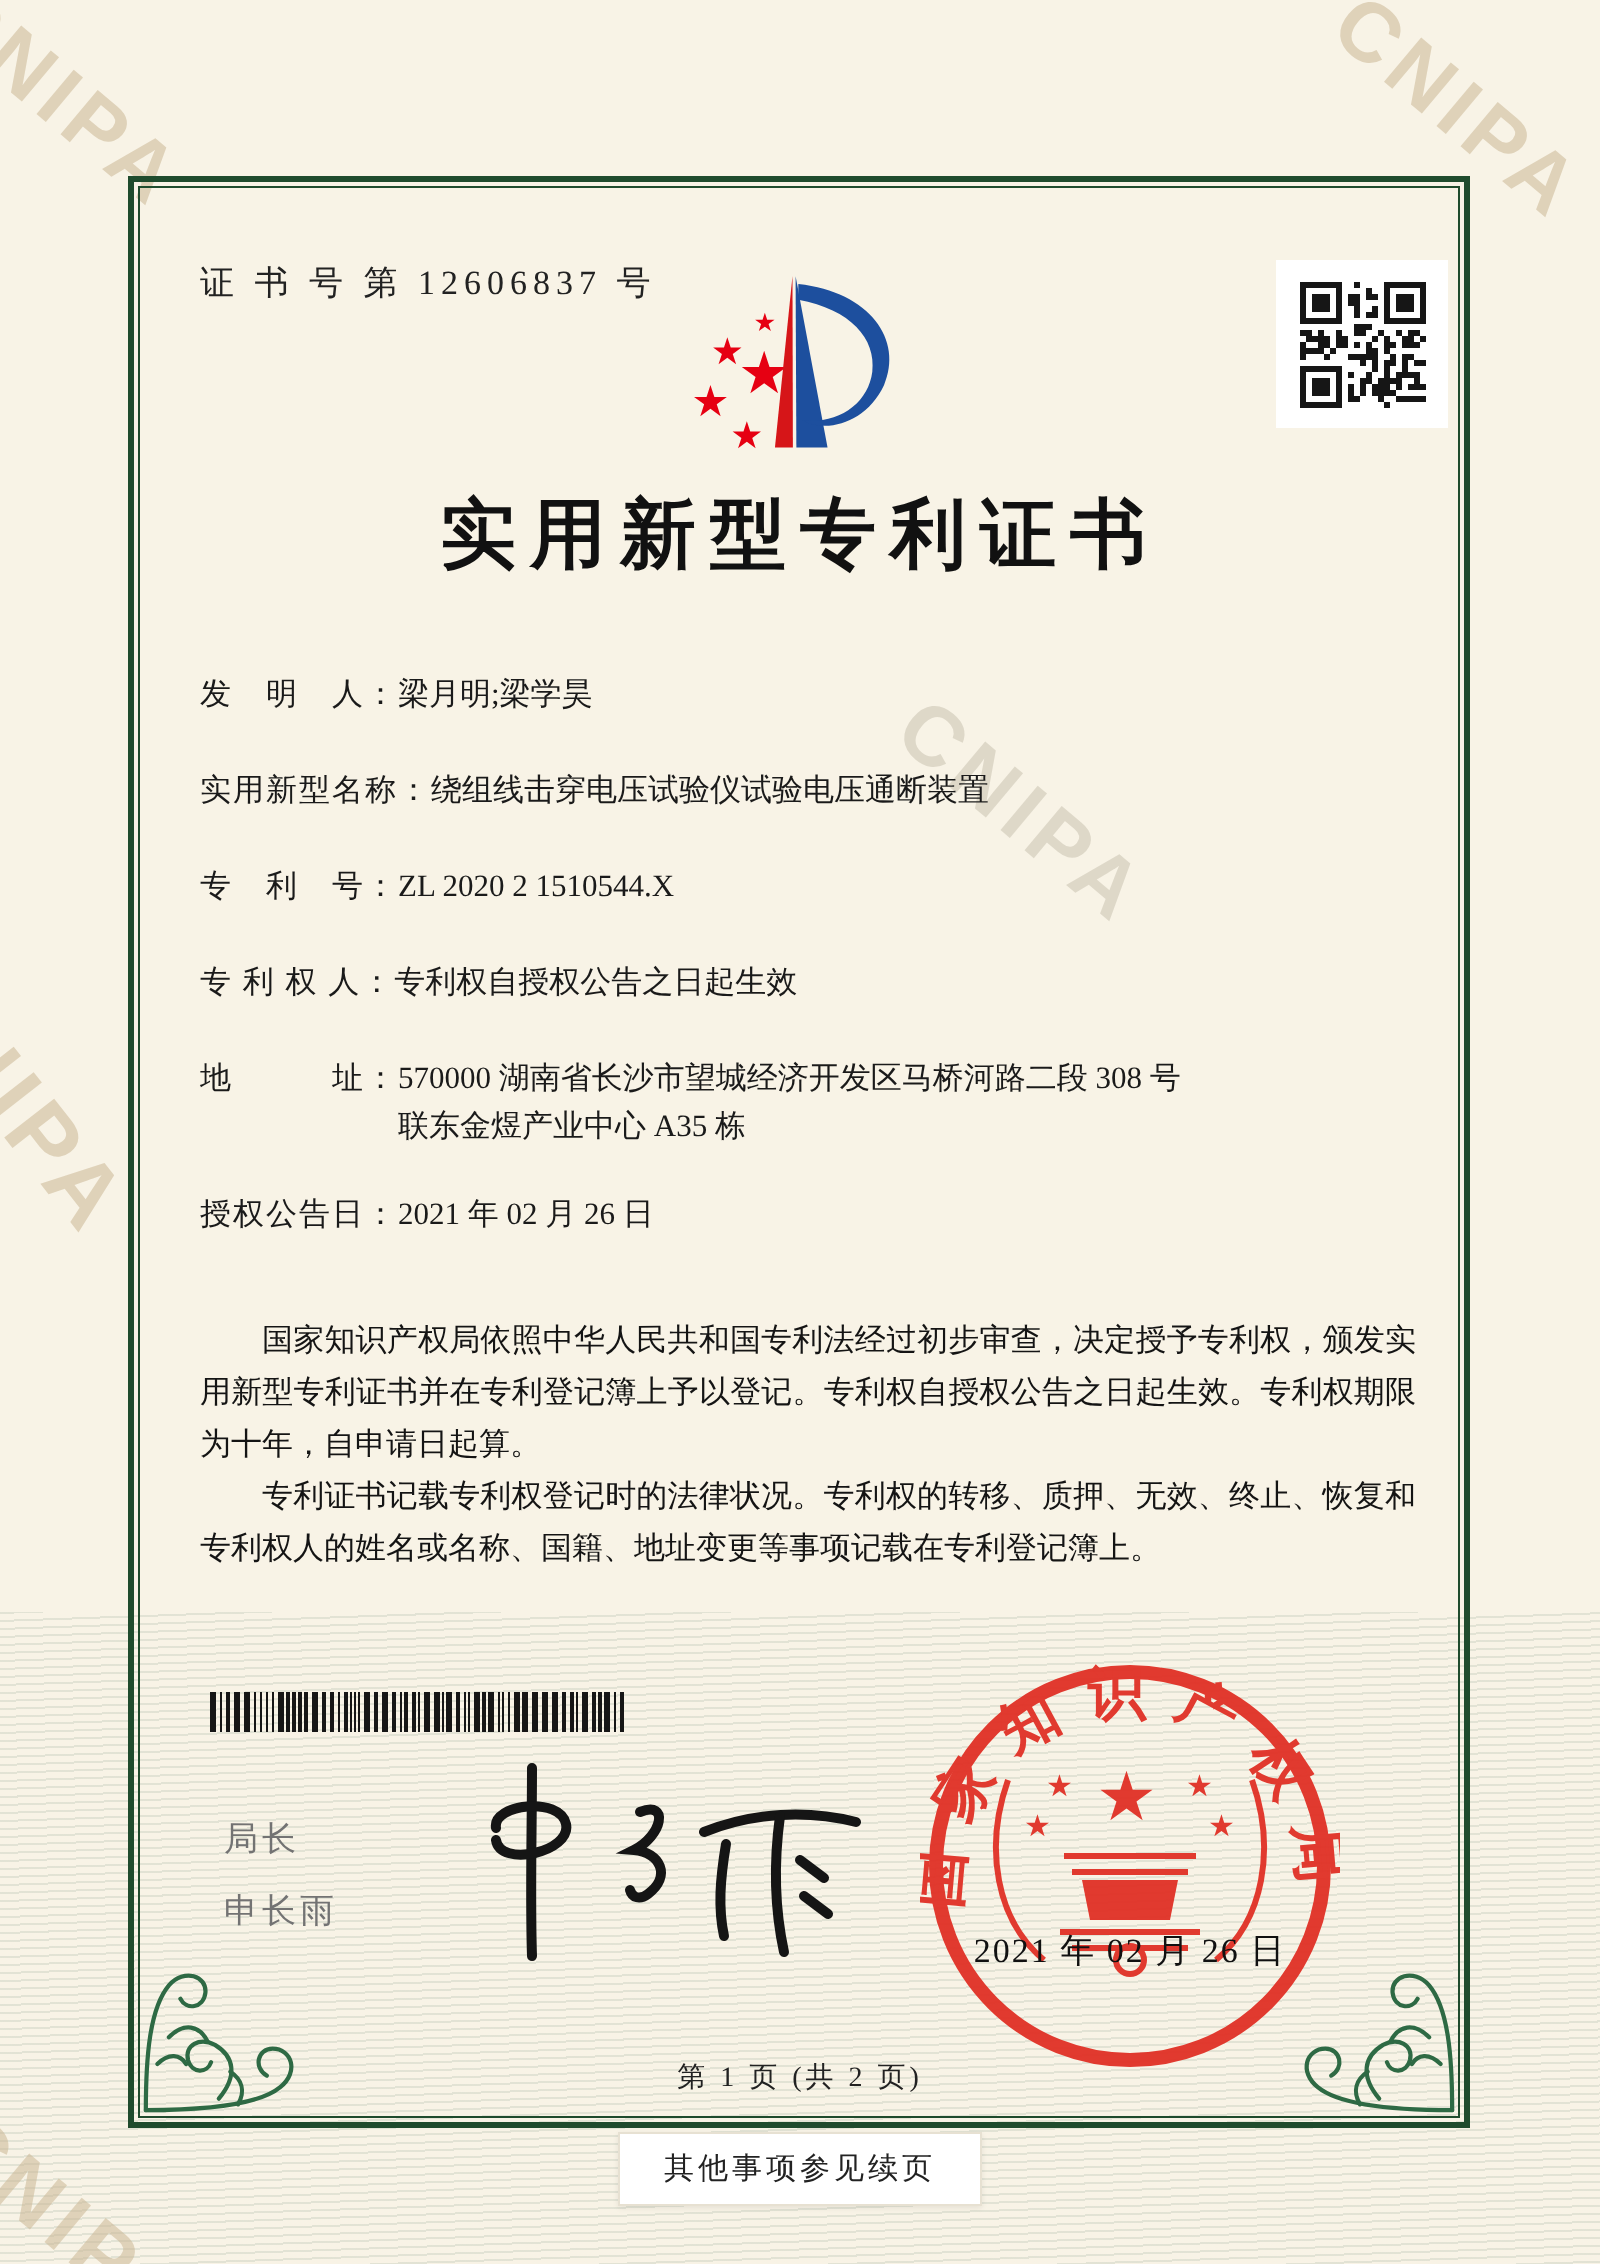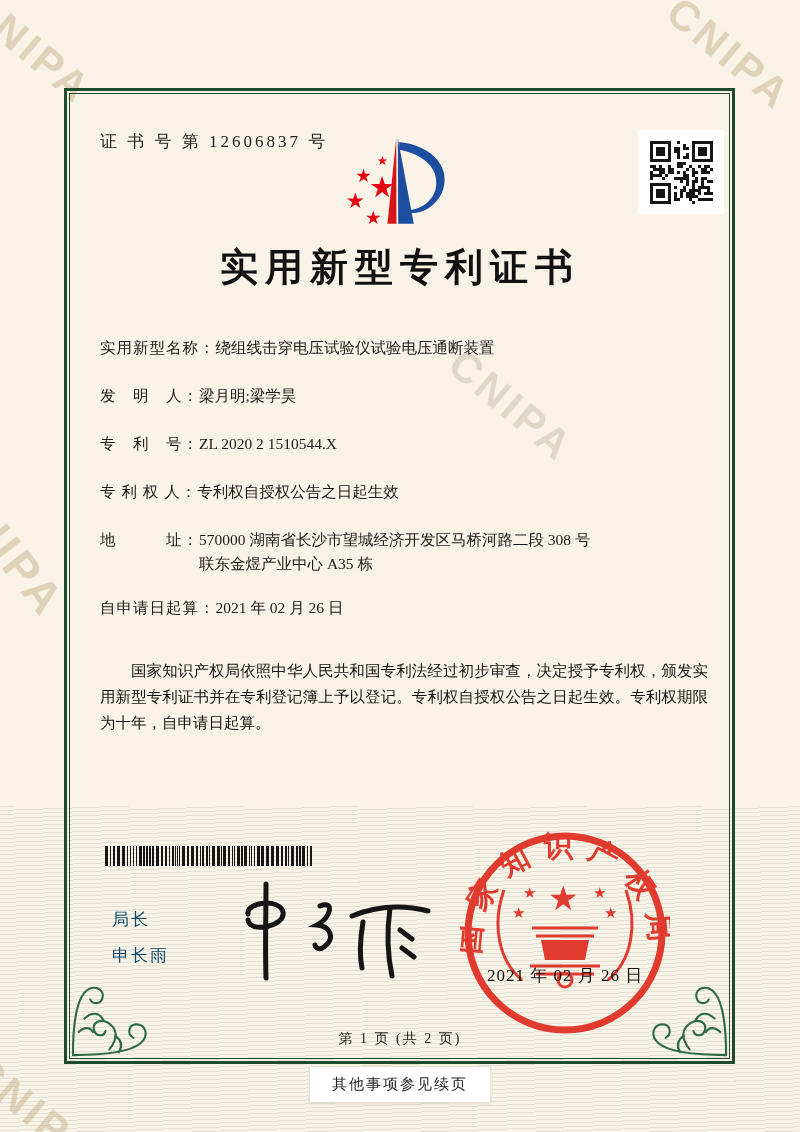--- a/index.html
+++ b/index.html
@@ -59,21 +59,21 @@
   
   .bodytext{left:100px;top:658px;width:608px;font-size:15.5px;line-height:26px;
             text-align:justify;color:#141414;}
   .bodytext p{margin:0;text-indent:2em;}
   
   .barcode{left:105px;top:846px;width:214px;height:20px;display:flex;align-items:stretch;}
   .barcode i{display:block;height:100%;background:#161616;}
   .barcode i.sp{background:transparent;}
   
   .signer{font-family:"Liberation Sans","DejaVu Sans",sans-serif;
-          font-size:17px;color:#0c4a6e;letter-spacing:2px;}
+          font-size:17px;color:#737373;letter-spacing:2px;}
   .signer-title{left:112px;top:908px;}
   .signer-name{left:112px;top:944px;}
   .signature{left:232px;top:878px;}
   
   .seal{left:460px;top:828px;width:210px;height:210px;}
   .seal-date{left:448px;top:964px;width:234px;text-align:center;
              font-size:17px;letter-spacing:1px;color:#111;z-index:5;}
   
   .page-footer{left:0;right:0;top:1030px;text-align:center;font-size:14px;
                letter-spacing:2px;color:#222;}
@@ -350,51 +350,52 @@
       <div style="left: 57px; top: 57px; width: 3px; height: 3px;"></div>
       <div style="left: 60px; top: 57px; width: 3px; height: 3px;"></div>
       <div style="left: 42px; top: 60px; width: 3px; height: 3px;"></div>
     </div>
 </div>
 
 <div class="abs title">实用新型专利证书</div>
 
 <div class="abs fields">
   <div class="frow">
+    <span class="flabel">发　明　人：</span>
+    <div class="fval">梁月明;梁学昊</div>
+  </div>
+  <div class="frow">
     <span class="flabel">实用新型名称：</span>
     <div class="fval">绕组线击穿电压试验仪试验电压通断装置</div>
-  </div>
-  <div class="frow">
-    <span class="flabel">发　明　人：</span>
-    <div class="fval">梁月明;梁学昊</div>
   </div>
   <div class="frow">
     <span class="flabel">专　利　号：</span>
     <div class="fval">ZL 2020 2 1510544.X</div>
   </div>
   <div class="frow">
     <span class="flabel">专 利 权 人：</span>
     <div class="fval">专利权自授权公告之日起生效</div>
   </div>
   <div class="frow addr">
     <span class="flabel">地　　　址：</span>
     <div class="fval">
       <div>570000 湖南省长沙市望城经济开发区马桥河路二段 308 号</div>
       <div>联东金煜产业中心 A35 栋</div>
     </div>
   </div>
   <div class="grant">
     <div>
-      <span class="flabel">自申请日起算：</span><span>2021 年 02 月 26 日</span>
+      <span class="flabel">授权公告日：</span><span>2021 年 02 月 26 日</span>
     </div>
   </div>
 </div>
 
 <div class="abs bodytext">
   <p>国家知识产权局依照中华人民共和国专利法经过初步审查，决定授予专利权，颁发实用新型专利证书并在专利登记簿上予以登记。专利权自授权公告之日起生效。专利权期限为十年，自申请日起算。</p>
+  <p>专利证书记载专利权登记时的法律状况。专利权的转移、质押、无效、终止、恢复和专利权人的姓名或名称、国籍、地址变更等事项记载在专利登记簿上。</p>
 </div>
 
 <div class="abs barcode" id="barcode">
     <i style="width: 3px;"></i>
     <i class="sp" style="width: 2px;"></i>
     <i style="width: 1px;"></i>
     <i class="sp" style="width: 2px;"></i>
     <i style="width: 2px;"></i>
     <i class="sp" style="width: 2px;"></i>
     <i style="width: 3px;"></i>

